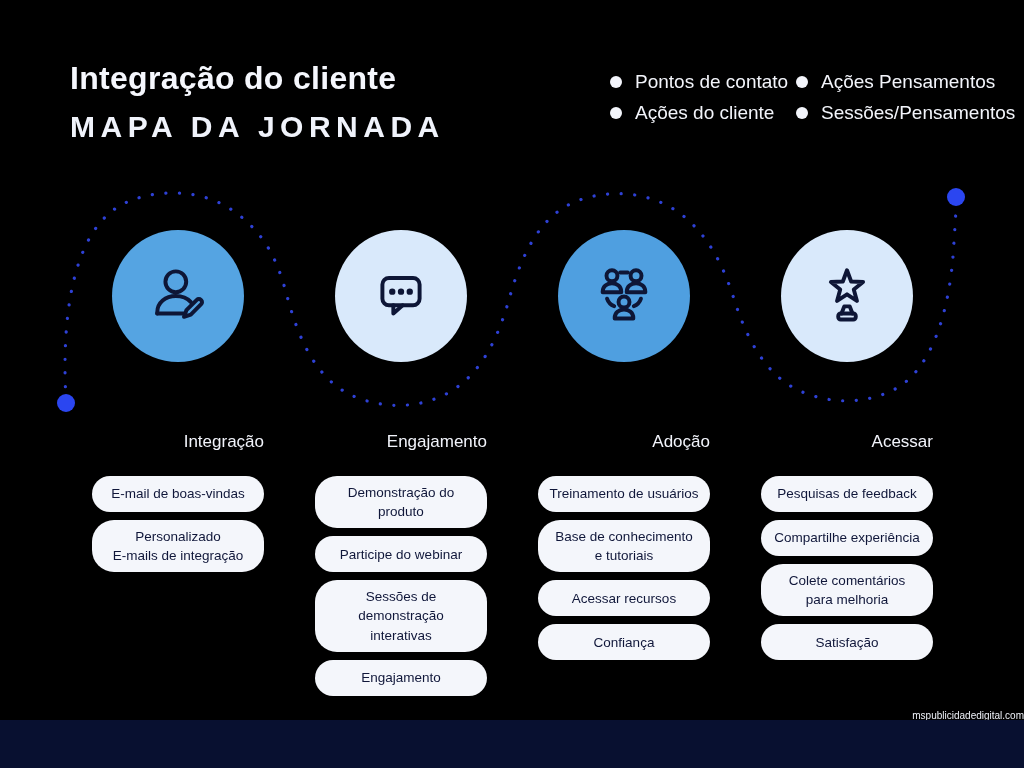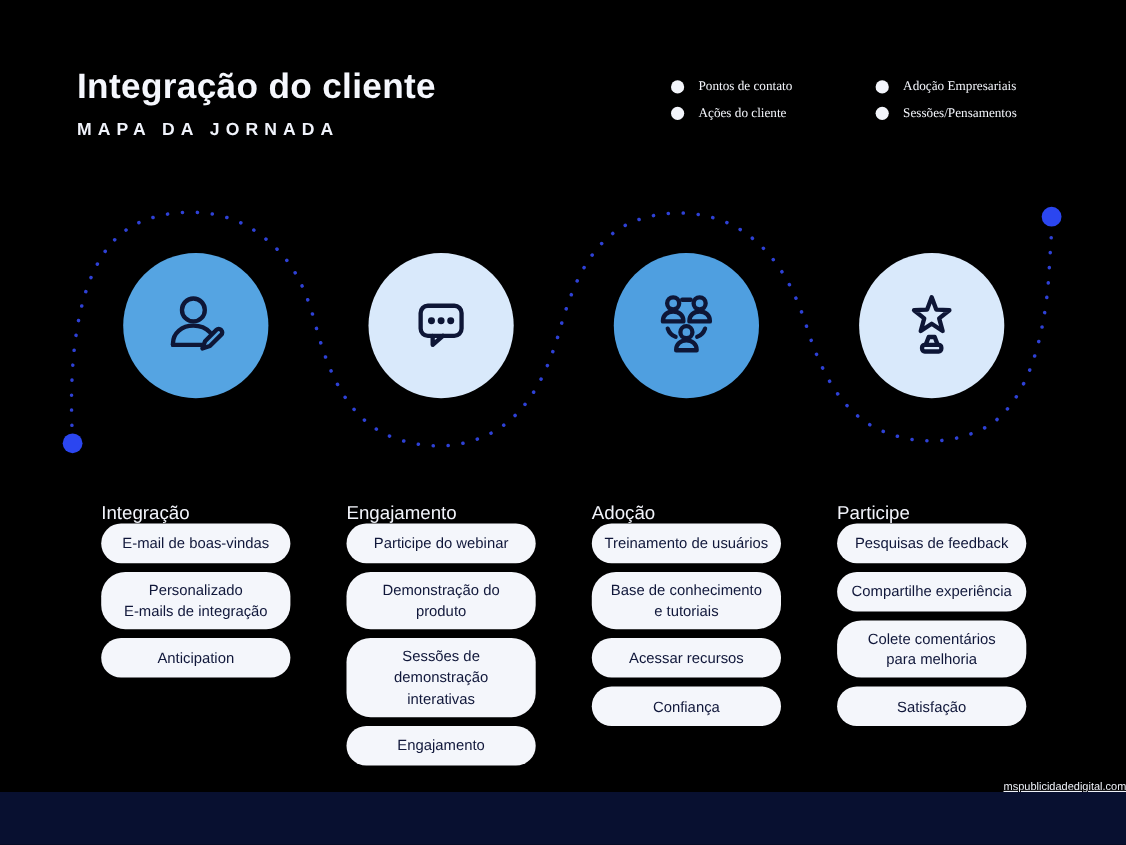--- a/index.html
+++ b/index.html
@@ -3,37 +3,37 @@
 <meta charset="utf-8">
 <style>
   html,body{margin:0;padding:0;background:#081030;}
   .canvas{
     position:relative;width:1024px;height:720px;overflow:hidden;
     background:#000000;
     font-family:"Liberation Sans","DejaVu Sans",sans-serif;
   }
   
   .title{position:absolute;left:70px;top:60px;font-size:32px;font-weight:700;color:#f5f7fd;letter-spacing:.3px;}
-  .subtitle{position:absolute;left:70px;top:110px;font-size:16px;font-weight:700;color:#f0f3fb;letter-spacing:5.5px;}
+  .subtitle{position:absolute;left:70px;top:110px;font-size:30px;font-weight:700;color:#f0f3fb;letter-spacing:5.5px;}
   
   .legend{position:absolute;left:610px;top:71px;display:grid;grid-template-columns:186px auto;column-gap:0;row-gap:9px;}
   .legend-item{display:flex;align-items:center;gap:13px;}
   .legend-dot{width:12px;height:12px;border-radius:50%;background:#f3f5fb;flex:0 0 auto;}
-  .legend-label{font-size:12px;color:#f3f5fb;white-space:nowrap;font-family:Liberation Serif, serif;}
+  .legend-label{font-size:19px;color:#f3f5fb;white-space:nowrap;}
   
   .path-layer{position:absolute;left:0;top:0;width:1024px;height:768px;}
   
   .stage{position:absolute;top:230px;width:172px;}
   .stage.c0{left:92px;}.stage.c1{left:315px;}.stage.c2{left:538px;}.stage.c3{left:761px;}
   .stage-circle{
     position:absolute;left:20px;top:0;width:132px;height:132px;border-radius:50%;
     display:flex;align-items:center;justify-content:center;
   }
   .stage-circle svg{width:70px;height:70px;}
-  .stage-name{position:absolute;left:0;top:202px;width:172px;text-align:left;font-size:17px;font-weight:500;color:#f2f4fb;margin-top:25px;}
+  .stage-name{position:absolute;left:0;top:202px;width:172px;text-align:right;font-size:17px;font-weight:500;color:#f2f4fb;}
   .pill-list{position:absolute;left:0;top:246px;width:172px;display:flex;flex-direction:column;gap:8px;}
   .pill{
     background:#f4f6fb;border-radius:22px;min-height:36px;box-sizing:border-box;
     display:flex;align-items:center;justify-content:center;text-align:center;
     padding:7px 10px;font-size:13.5px;font-weight:500;color:#10173a;line-height:1.42;
     white-space:pre-line;box-shadow:0 2px 5px rgba(0,0,0,.3);
   }
   
   .footer{position:absolute;left:0;top:710px;width:100%;text-align:right;font-size:10px;color:#eef1f8;text-decoration:underline;}
   .icon-stroke{fill:none;stroke:#0e1636;stroke-width:3.6;stroke-linecap:round;stroke-linejoin:round;}
@@ -65,21 +65,21 @@
   <div class="title">Integração do cliente</div>
   <div class="subtitle">MAPA DA JORNADA</div>
 
   <div class="legend">
     <div class="legend-item">
       <span class="legend-dot"></span>
       <span class="legend-label">Pontos de contato</span>
     </div>
     <div class="legend-item">
       <span class="legend-dot"></span>
-      <span class="legend-label">Adoção Empresariais</span>
+      <span class="legend-label">Ações Pensamentos</span>
     </div>
     <div class="legend-item">
       <span class="legend-dot"></span>
       <span class="legend-label">Ações do cliente</span>
     </div>
     <div class="legend-item">
       <span class="legend-dot"></span>
       <span class="legend-label">Sessões/Pensamentos</span>
     </div>
   </div>
@@ -91,38 +91,37 @@
         <path class="icon-stroke" d="M13 48 v-1 c0 -9 7.6 -15 17 -15 5.6 0 10.6 2.1 13.8 5.6"></path>
         <path class="icon-stroke" d="M13 48 h24"></path>
         <path class="icon-stroke" d="M37.5 51 l2.2 -6 9.5 -9.5 a2.6 2.6 0 0 1 3.7 0 l0.3 0.3 a2.6 2.6 0 0 1 0 3.7 L43.7 49 Z"></path>
       </svg>
     </div>
     <div class="stage-name">Integração</div>
     <div class="pill-list">
       <div class="pill">E-mail de boas-vindas</div>
       <div class="pill">Personalizado
 E-mails de integração</div>
-      <div class="pill">Anticipation</div>
     </div>
   </div>
 
   <div class="stage c1">
     <div class="stage-circle" style="background: rgb(217, 233, 251);">
       <svg viewBox="0 0 64 64">
         <rect class="icon-stroke" x="15" y="15.5" width="34" height="25" rx="6"></rect>
         <path class="icon-stroke" d="M25 40.5 v7.5 l8.5 -7.5"></path>
         <circle cx="24" cy="28" r="2.9" fill="#0e1636"></circle>
         <circle cx="32" cy="28" r="2.9" fill="#0e1636"></circle>
         <circle cx="40" cy="28" r="2.9" fill="#0e1636"></circle>
       </svg>
     </div>
     <div class="stage-name">Engajamento</div>
     <div class="pill-list">
+      <div class="pill">Demonstração do produto</div>
       <div class="pill">Participe do webinar</div>
-      <div class="pill">Demonstração do produto</div>
       <div class="pill">Sessões de demonstração
 interativas</div>
       <div class="pill">Engajamento</div>
     </div>
   </div>
 
   <div class="stage c2">
     <div class="stage-circle" style="background: rgb(79, 159, 224);">
       <svg viewBox="0 0 64 64">
         <circle class="icon-stroke" cx="21" cy="13.5" r="5"></circle>
@@ -147,21 +146,21 @@
   </div>
 
   <div class="stage c3">
     <div class="stage-circle" style="background: rgb(217, 233, 251);">
       <svg viewBox="0 0 64 64">
         <polygon class="icon-stroke" points="32,8.5 35.8,18.7 46.7,19.2 38.2,26 41.1,36.5 32,30.5 22.9,36.5 25.8,26 17.3,19.2 28.2,18.7"></polygon>
         <path class="icon-stroke" d="M27 48 l2.5 -6.5 h5 l2.5 6.5"></path>
         <rect class="icon-stroke" x="24" y="48" width="16" height="5.5" rx="2.2"></rect>
       </svg>
     </div>
-    <div class="stage-name">Participe</div>
+    <div class="stage-name">Acessar</div>
     <div class="pill-list">
       <div class="pill">Pesquisas de feedback</div>
       <div class="pill">Compartilhe experiência</div>
       <div class="pill">Colete comentários
 para melhoria</div>
       <div class="pill">Satisfação</div>
     </div>
   </div>
 
   <div class="footer">mspublicidadedigital.com</div>

